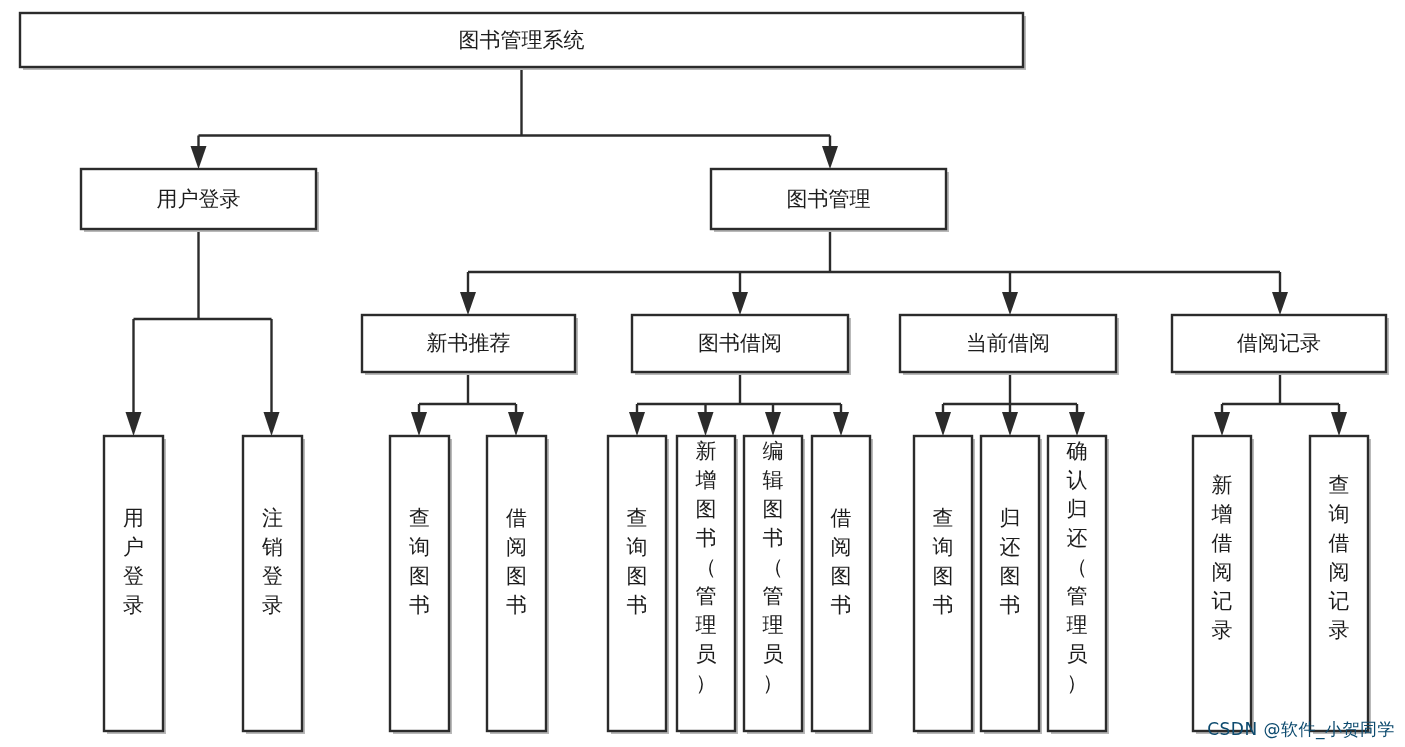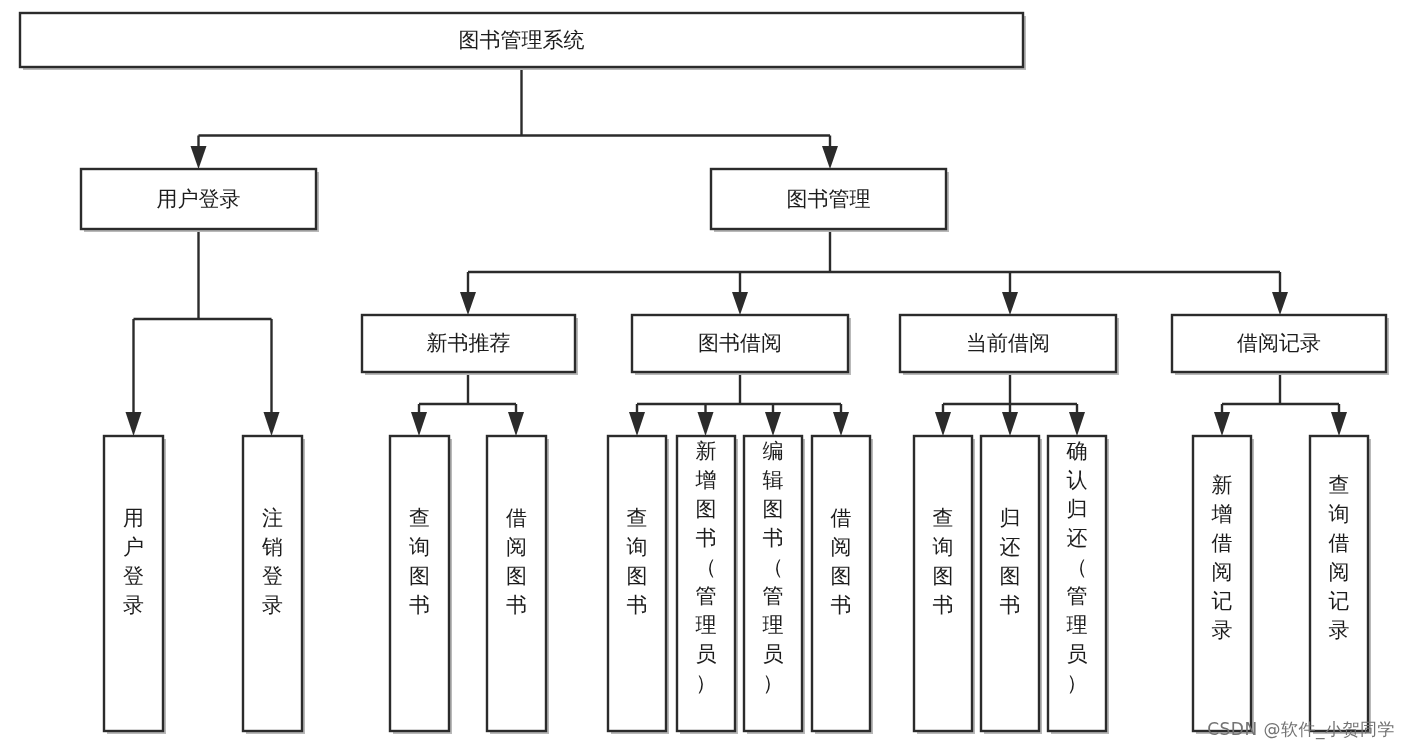--- a/index.html
+++ b/index.html
@@ -57,21 +57,21 @@
     font-size: 21px;
     fill: #1c1c1c;
     text-anchor: middle;
   }
   .watermark {
     position: absolute;
     right: 10px;
     bottom: 6px;
     font-family: "DejaVu Sans", "Liberation Sans", sans-serif;
     font-size: 17px;
-    color: #737373;
+    color: #0c4a6e;
     white-space: nowrap;
     letter-spacing: 0.5px;
     pointer-events: none;
   }
 </style>
 </head>
 <body>
 
 <div id="diagram-root">
 

